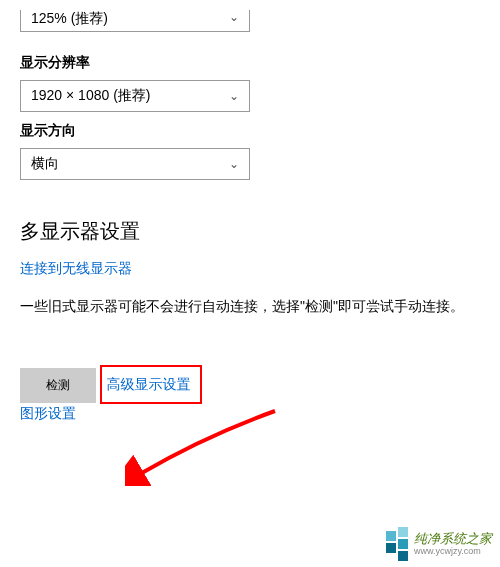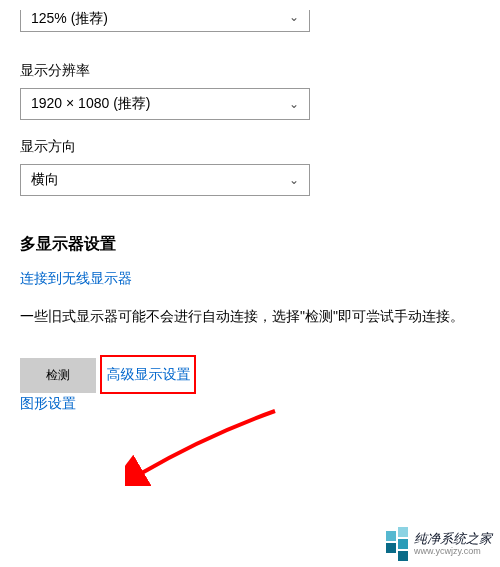--- a/index.html
+++ b/index.html
@@ -19,21 +19,21 @@
     .container {
       padding: 10px 20px;
     }
     .page-title {
       font-size: 28px;
       font-weight: 600;
       margin-bottom: 2px;
     }
     .dropdown {
       border: 1px solid #999;
-      width: 290px;
+      width: 230px;
       height: 32px;
       display: flex;
       align-items: center;
       justify-content: space-between;
       padding: 0 10px;
       background: #fff;
       cursor: pointer;
       font-size: 14px;
     }
     .dropdown.truncated {
@@ -50,48 +50,49 @@
     .link {
       color: #0066cc;
       font-size: 14px;
       cursor: pointer;
       display: inline-block;
     }
     .label {
       font-size: 14px;
       color: #000;
       margin-bottom: 8px;
-      margin-top: 18px;
+      margin-top: 10px;
+      font-weight: bold;
     }
     .section-title {
-      font-size: 16px;
-      font-weight: 700;
+      font-size: 20px;
+      font-weight: 400;
       margin-top: 38px;
       margin-bottom: 14px;
     }
     .info-text {
       font-size: 14px;
       color: #000;
       margin-top: 18px;
       margin-bottom: 12px;
       line-height: 1.5;
     }
     .button {
       background: #cccccc;
       border: none;
       padding: 9px 26px;
       font-size: 12px;
       cursor: pointer;
       font-family: inherit;
     }
     .link-highlighted {
       border: 2px solid #ff0000;
-      padding: 8px 4px 8px 4px;
+      padding: 8px 10px 8px 4px;
       display: inline-block;
-      margin-top: 16px;
+      margin-top: 36px;
     }
     .link-graphics {
     }
     .arrow-annotation {
       position: absolute;
       left: 125px;
       top: 406px;
       pointer-events: none;
     }
     .watermark {
@@ -110,21 +111,21 @@
       display: flex;
       flex-direction: column;
       gap: 2px;
     }
     .logo-sq {
       width: 10px;
       height: 10px;
     }
     .watermark-text {
       font-size: 13px;
-      color: #0f172a;
+      color: #4d7c0f;
       font-style: italic;
       line-height: 1.1;
     }
     .watermark-sub {
       font-size: 9px;
       color: #888;
     }
     .spacer-sm { height: 12px; }
   </style>
 </head>

